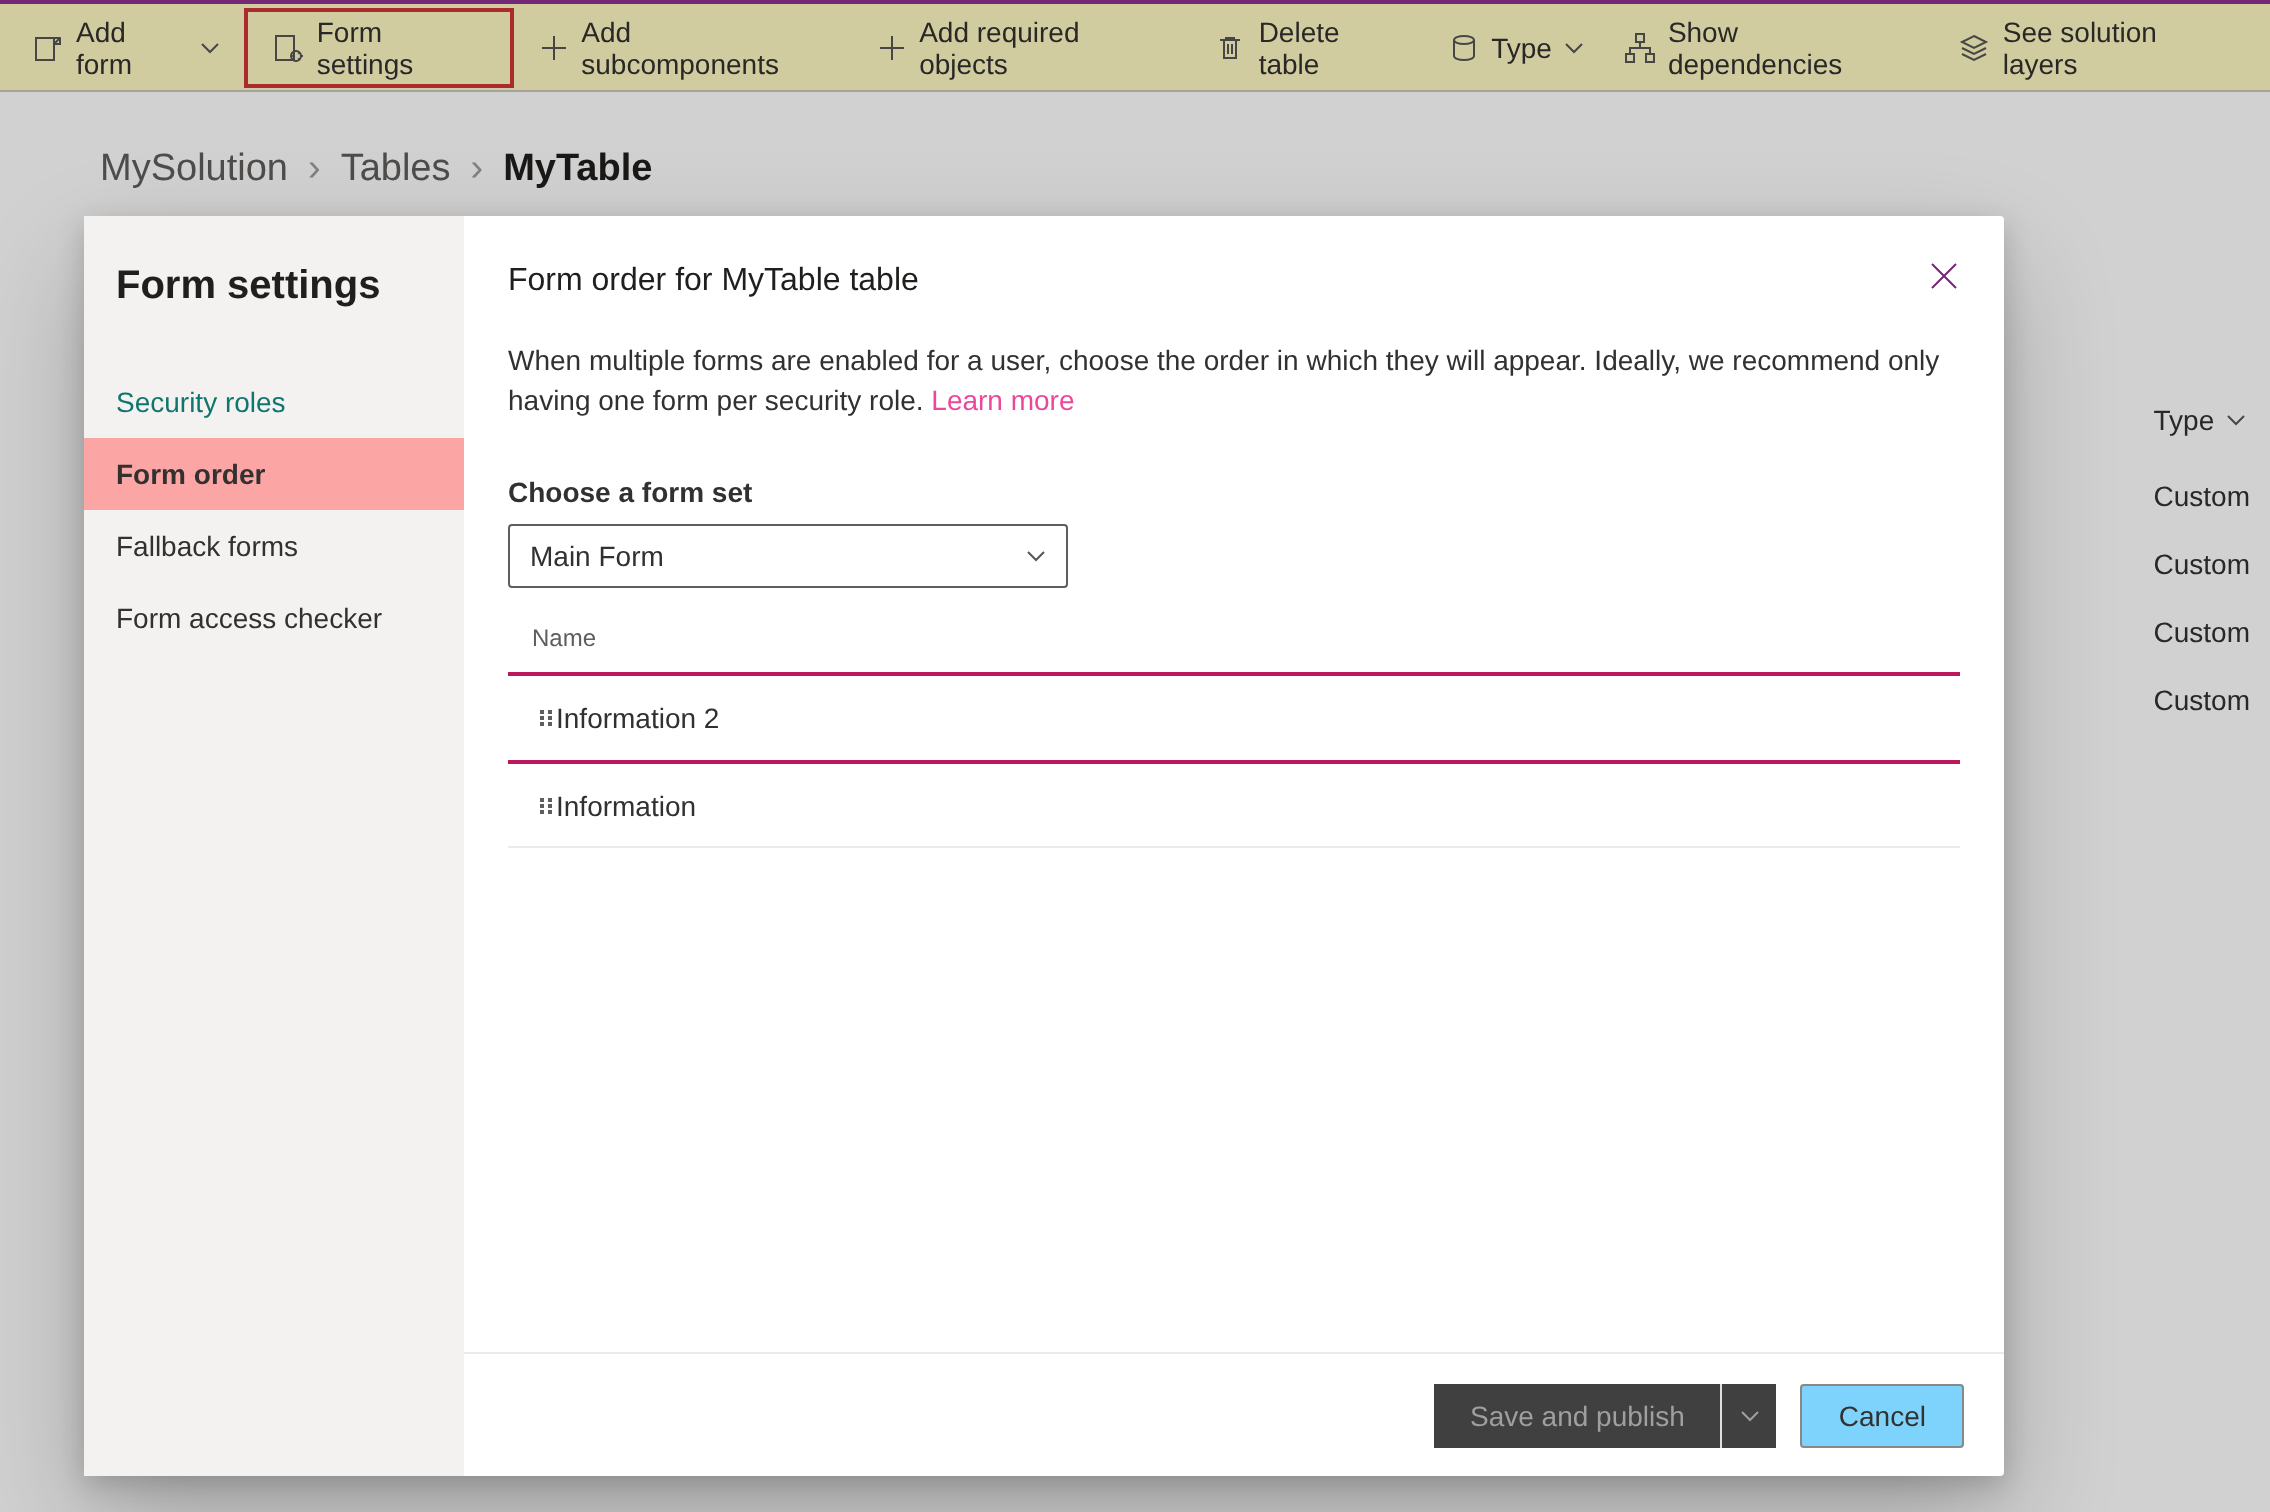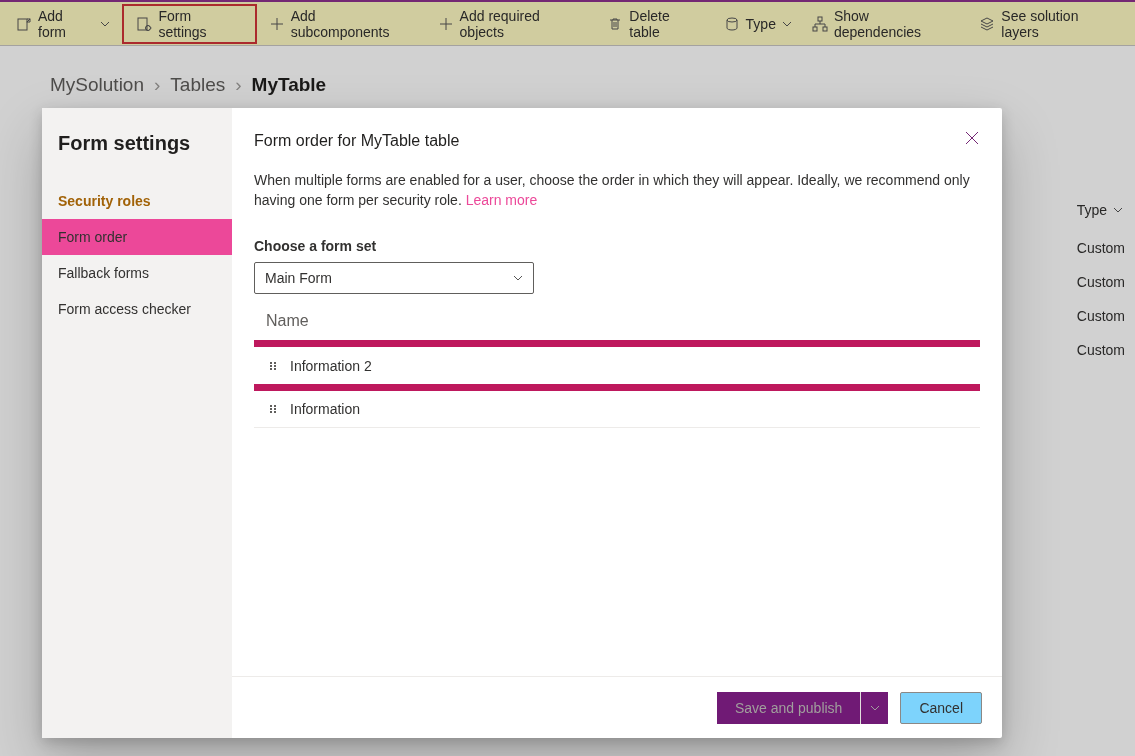--- a/index.html
+++ b/index.html
@@ -94,22 +94,22 @@
     font-size: 20px;
     font-weight: 600;
     padding: 0 16px 28px 16px;
     color: #201f1e;
   }
   .sidebar-item {
     padding: 10px 16px;
     cursor: pointer;
     color: #323130;
   }
-  .sidebar-item.dim { color: #a16207; font-weight: bold; }
-  .sidebar-item.active { background: #ec4899; font-weight: 400; }
+  .sidebar-item.dim { color: #0f766e; }
+  .sidebar-item.active { background: #fca5a5; font-weight: 700; }
   .dialog-main {
     flex: 1;
     display: flex;
     flex-direction: column;
     position: relative;
   }
   .dialog-body {
     padding: 24px 22px 0 22px;
     flex: 1;
     overflow: auto;
@@ -128,30 +128,29 @@
     height: 32px;
     border: 1px solid #605e5c;
     display: flex;
     align-items: center;
     padding: 0 10px;
     justify-content: space-between;
     cursor: pointer;
     border-radius: 2px;
   }
   .list-header {
-    font-size: 16px;
+    font-size: 12px;
     color: #605e5c;
     padding: 18px 0 10px 12px;
   }
   .form-row {
     height: 44px;
-    border-top: 7px solid #be185d;
-    display: flex;
-    align-items: center;
-    gap: 12px;
+    border-top: 2px solid #be185d;
+    display: flex;
+    align-items: center;
     padding-left: 16px;
     cursor: grab;
   }
   .form-row:last-of-type { border-bottom: 1px solid #edebe9; }
   .grip { color: #605e5c; width: 8px; display:flex; flex-direction:column; gap:1px;}
   .grip span { display:flex; gap:2px;}
   .grip i { width:2px; height:2px; background:#605e5c; display:block;}
   .dialog-close {
     position: absolute;
     right: 14px;
@@ -176,21 +175,21 @@
     padding: 0 18px;
     border-radius: 2px;
     cursor: pointer;
     display:flex; align-items:center; justify-content:center;
   }
   .btn-secondary {
     border: 1px solid #8a8886;
     background: #7dd3fc;
   }
   .btn-split {
-    background: #701a75;
+    background: #404040;
     color: #a19f9d;
     display: flex;
     align-items: center;
     padding: 0;
   }
   .btn-split .main { padding:0 18px; height:32px; display:flex; align-items:center;}
   .btn-split .arrow { width:28px; height:32px; border-left:1px solid #e1dfdd; display:flex; align-items:center; justify-content:center;}
 </style>
 </head>
 <body>

